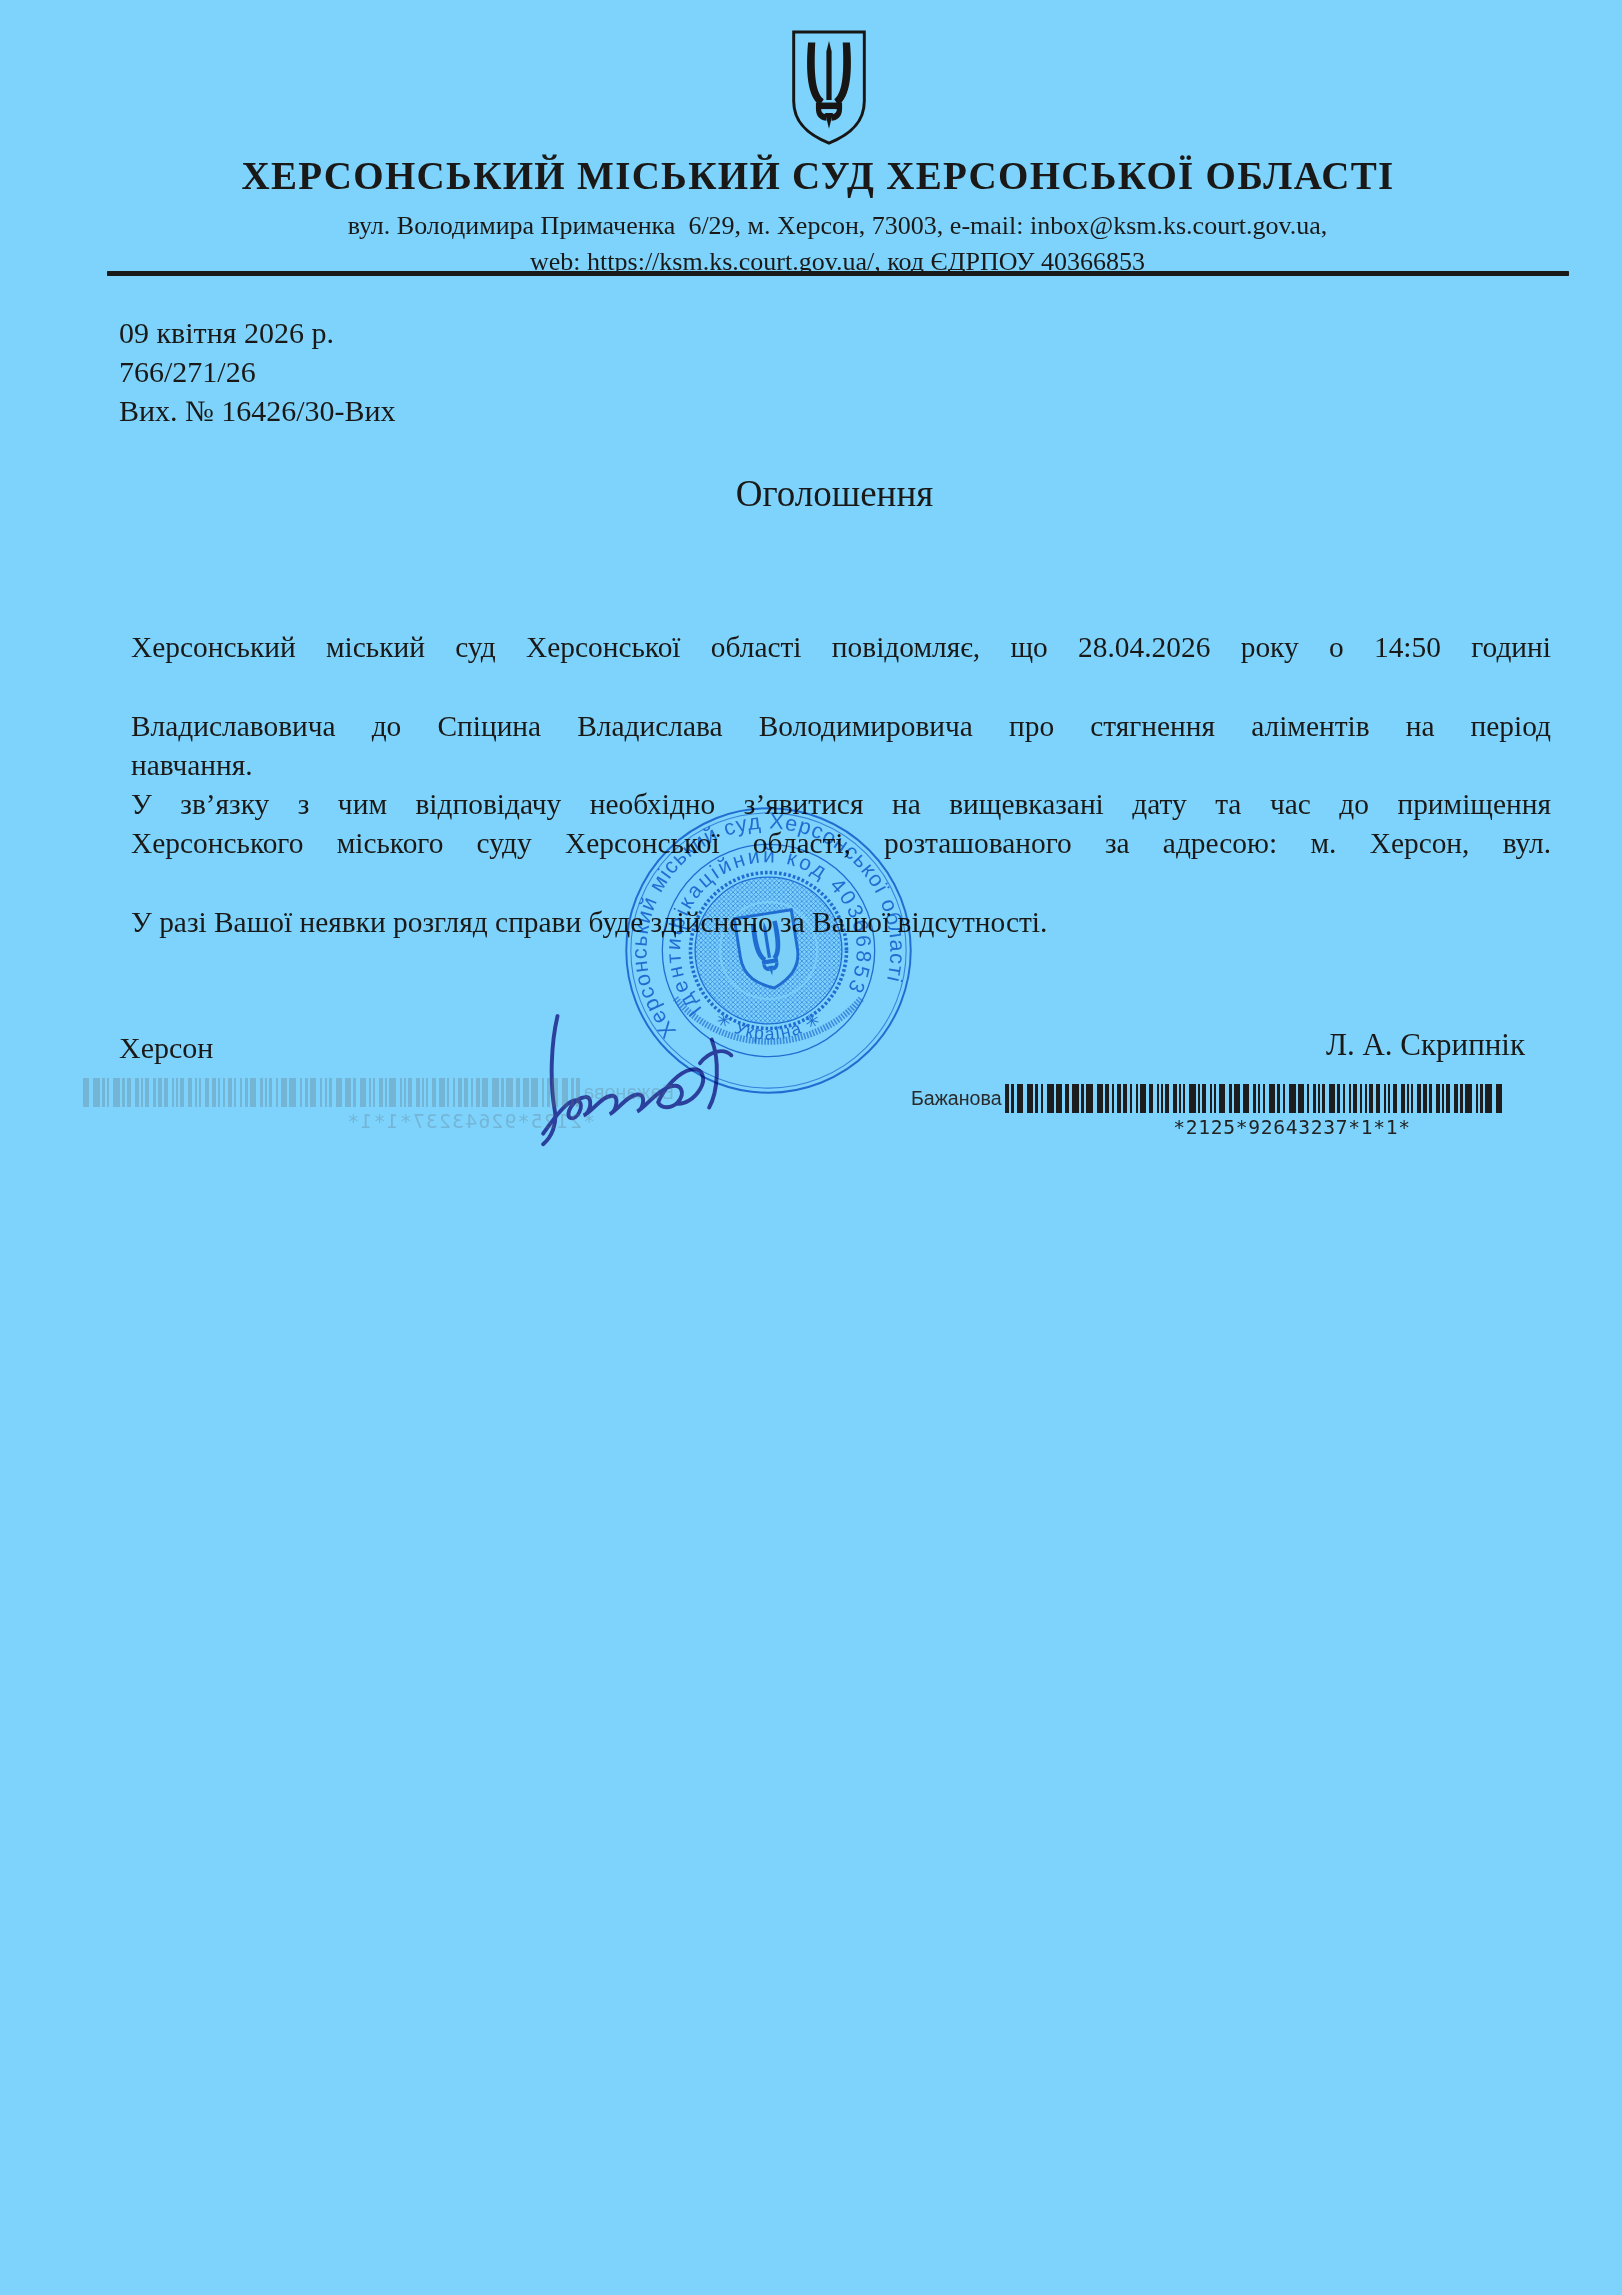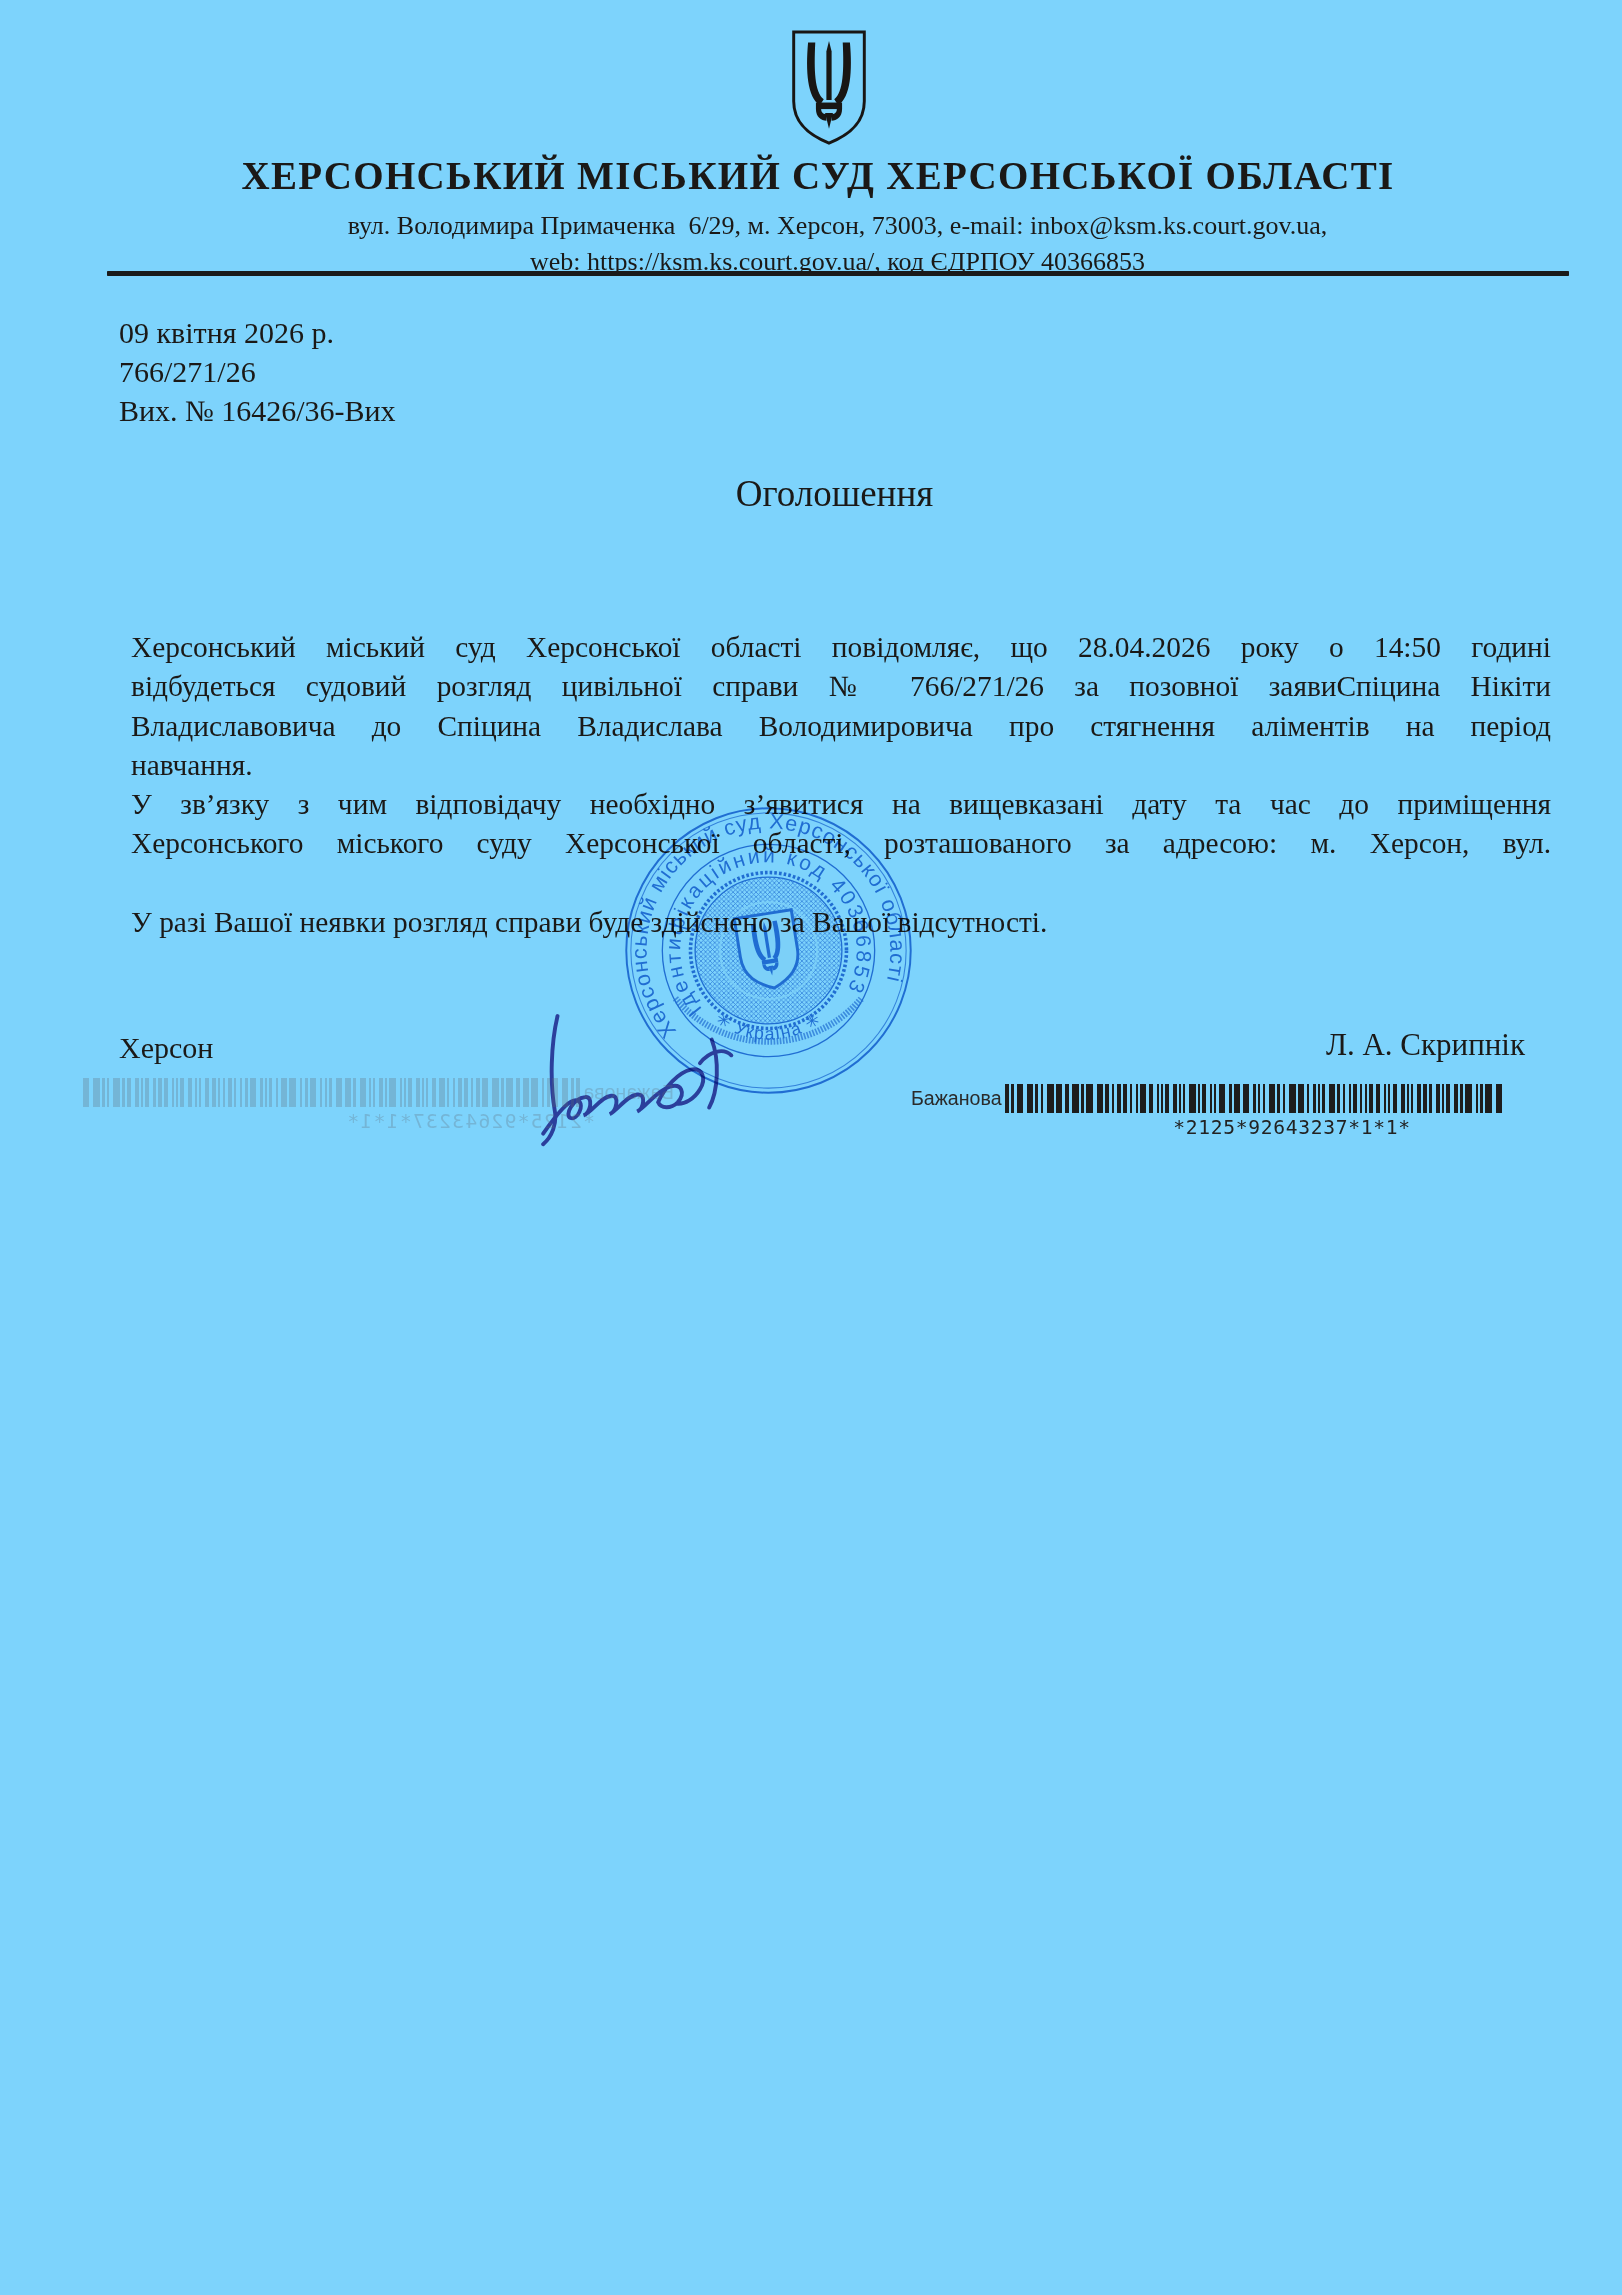--- a/index.html
+++ b/index.html
@@ -72,26 +72,25 @@
     </g>
   </svg>
 
   <div class="abs court-name">ХЕРСОНСЬКИЙ МІСЬКИЙ СУД ХЕРСОНСЬКОЇ ОБЛАСТІ</div>
   <div class="abs addr addr1">вул. Володимира Примаченка  6/29, м. Херсон, 73003, e-mail: inbox@ksm.ks.court.gov.ua,</div>
   <div class="abs addr addr2">web: https://ksm.ks.court.gov.ua/, код ЄДРПОУ 40366853</div>
   <div class="abs rule"></div>
 
   <div class="abs meta-line m1">09 квітня 2026 р.</div>
   <div class="abs meta-line m2">766/271/26</div>
-  <div class="abs meta-line m3">Вих. № 16426/36-Вих</div>
+  <div class="abs meta-line m3">Вих. № 16426/30-Вих</div>
 
   <div class="abs doc-title">Оголошення</div>
 
   <div class="abs bline" style="top:628px">Херсонський міський суд Херсонської області повідомляє, що 28.04.2026 року о 14:50 годині</div>
-  <div class="abs bline" style="top:667px">відбудеться судовий розгляд цивільної справи № 766/271/26 за позовної заявиСпіцина Нікіти</div>
   <div class="abs bline" style="top:707px">Владиславовича до Спіцина Владислава Володимировича про стягнення аліментів на період</div>
   <div class="abs bline last" style="top:746px">навчання.</div>
   <div class="abs bline" style="top:824px">Херсонського міського суду Херсонської області, розташованого за адресою: м. Херсон, вул.</div>
   <div class="abs bline" style="top:785px">У зв’язку з чим відповідачу необхідно з’явитися на вищевказані дату та час до приміщення</div>
   <div class="abs bline last" style="top:903px">У разі Вашої неявки розгляд справи буде здійснено за Вашої відсутності.</div>
 
   <svg class="abs stamp" viewBox="0 0 444 444">
     <defs>
       <pattern id="xh" width="7" height="7" patternUnits="userSpaceOnUse">
         <path d="M0 0 L7 7 M7 0 L0 7" stroke="#4c8cd8" stroke-width="1.2" fill="none"></path>

